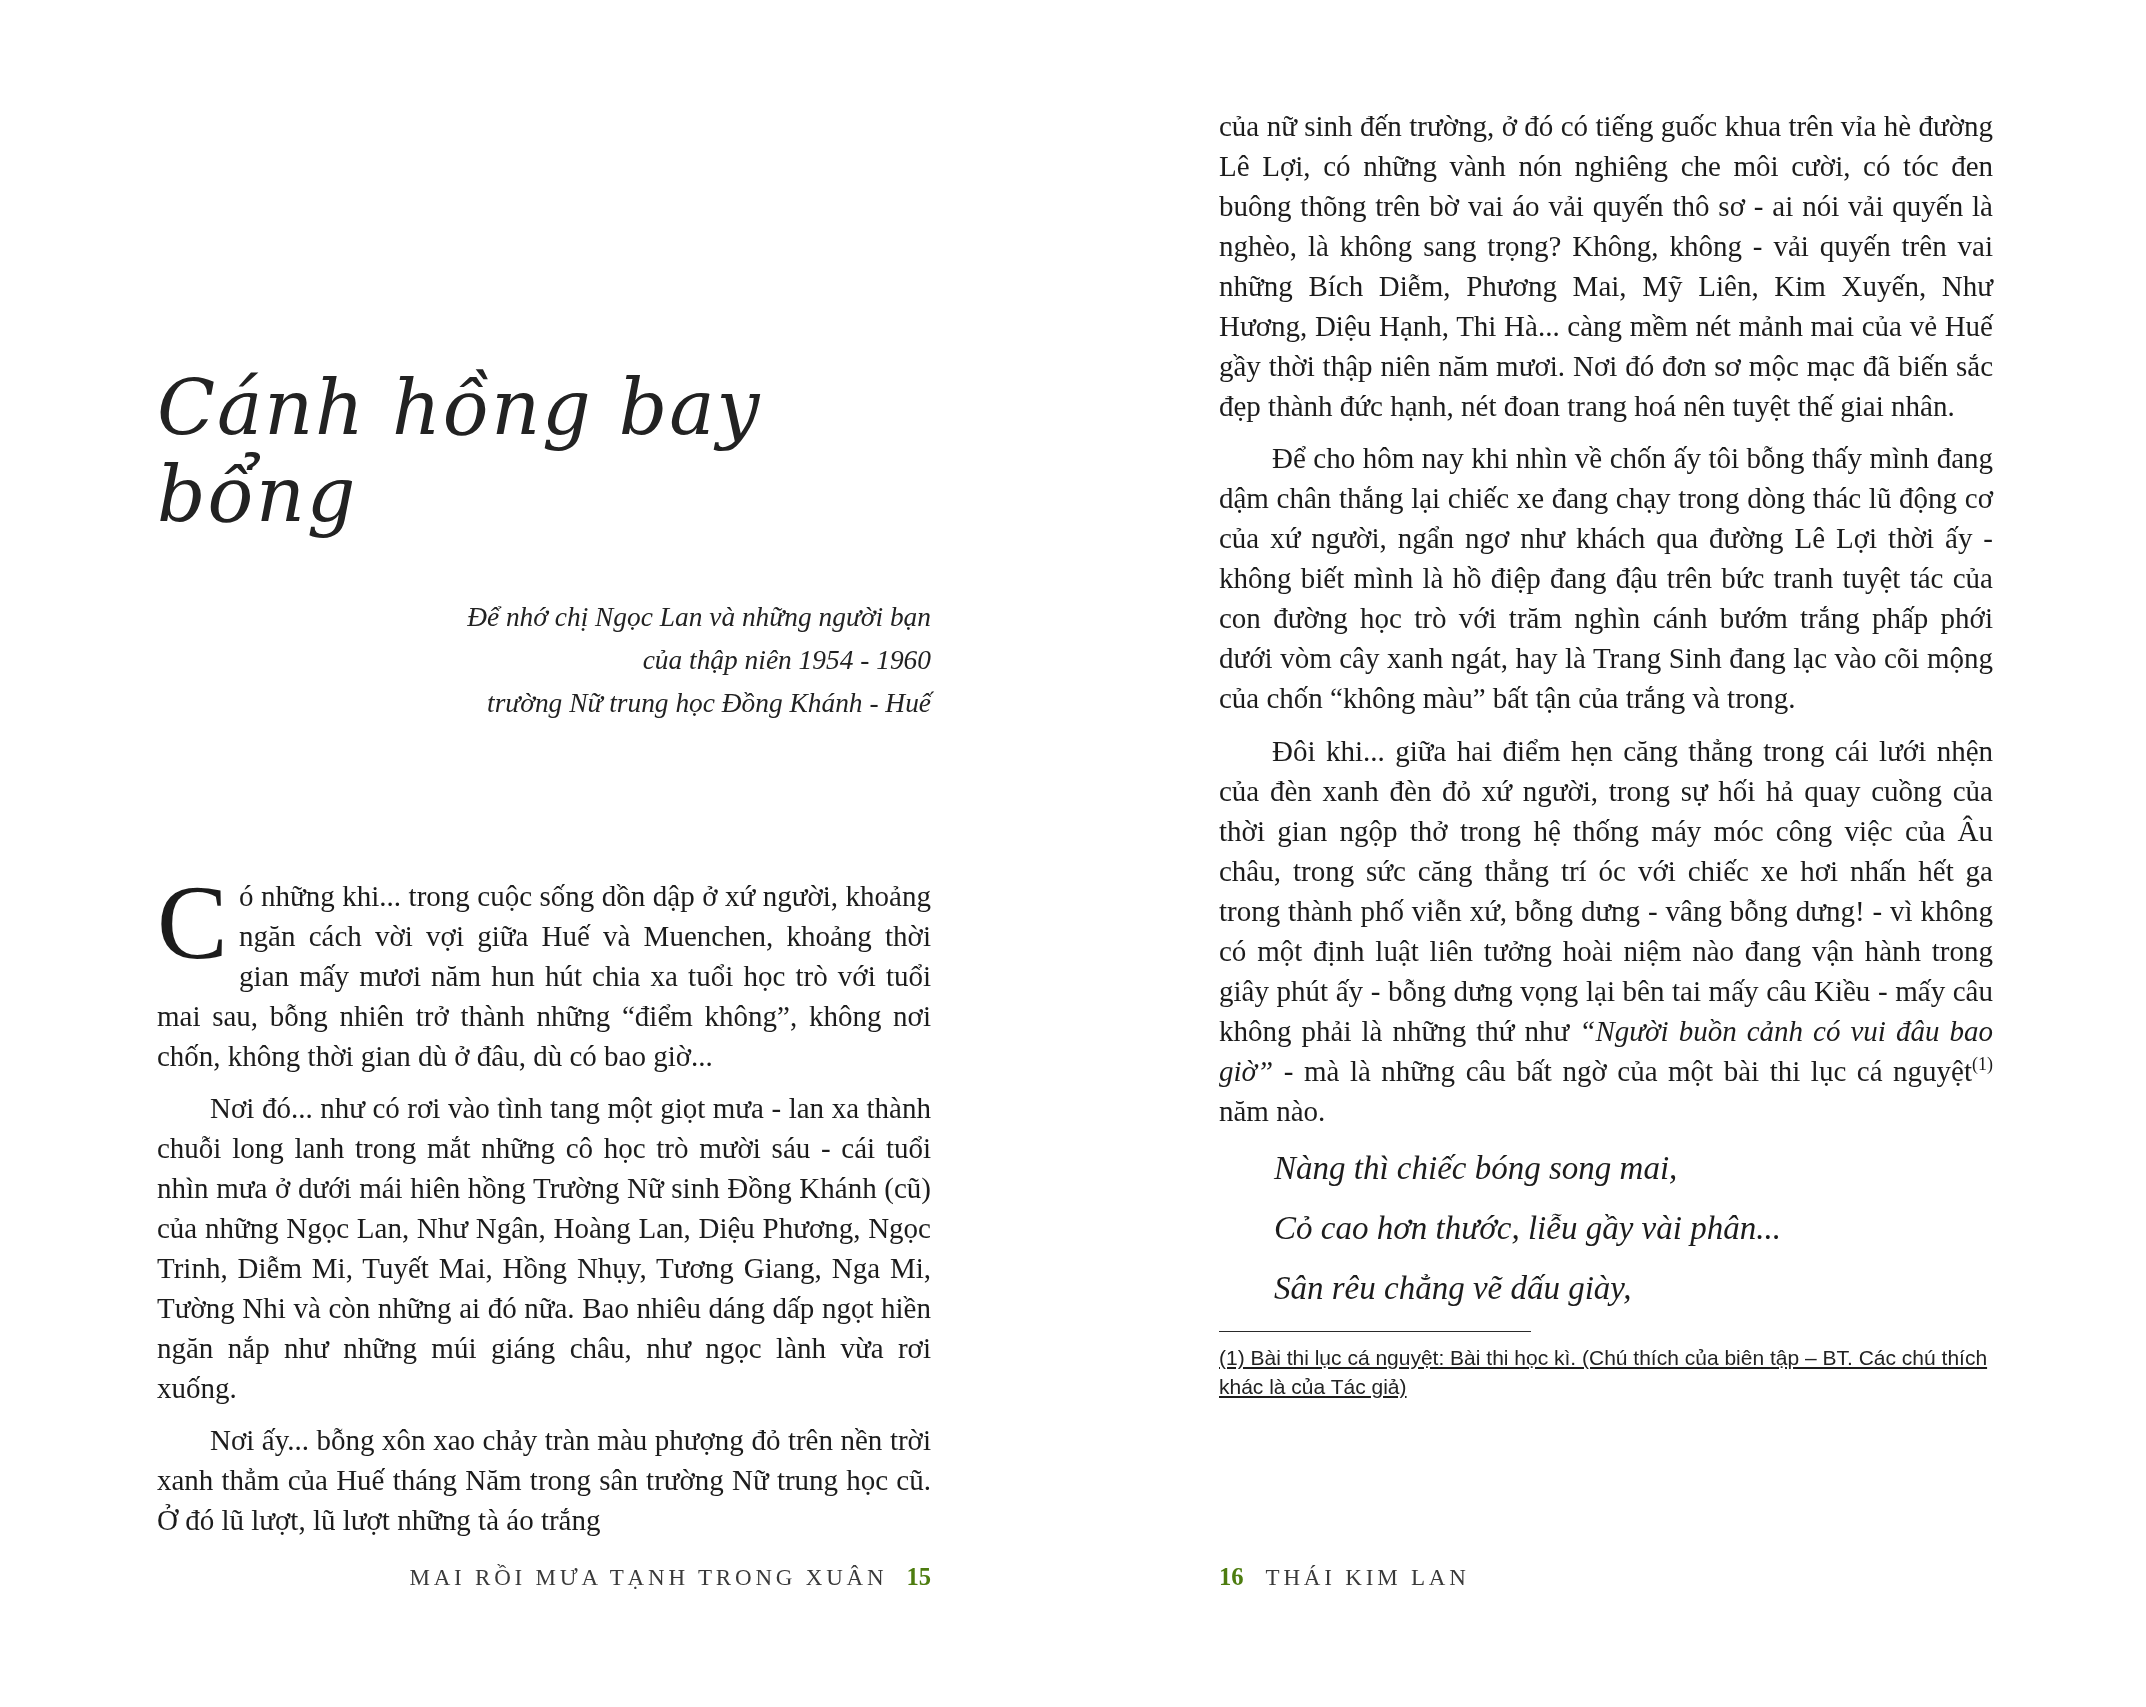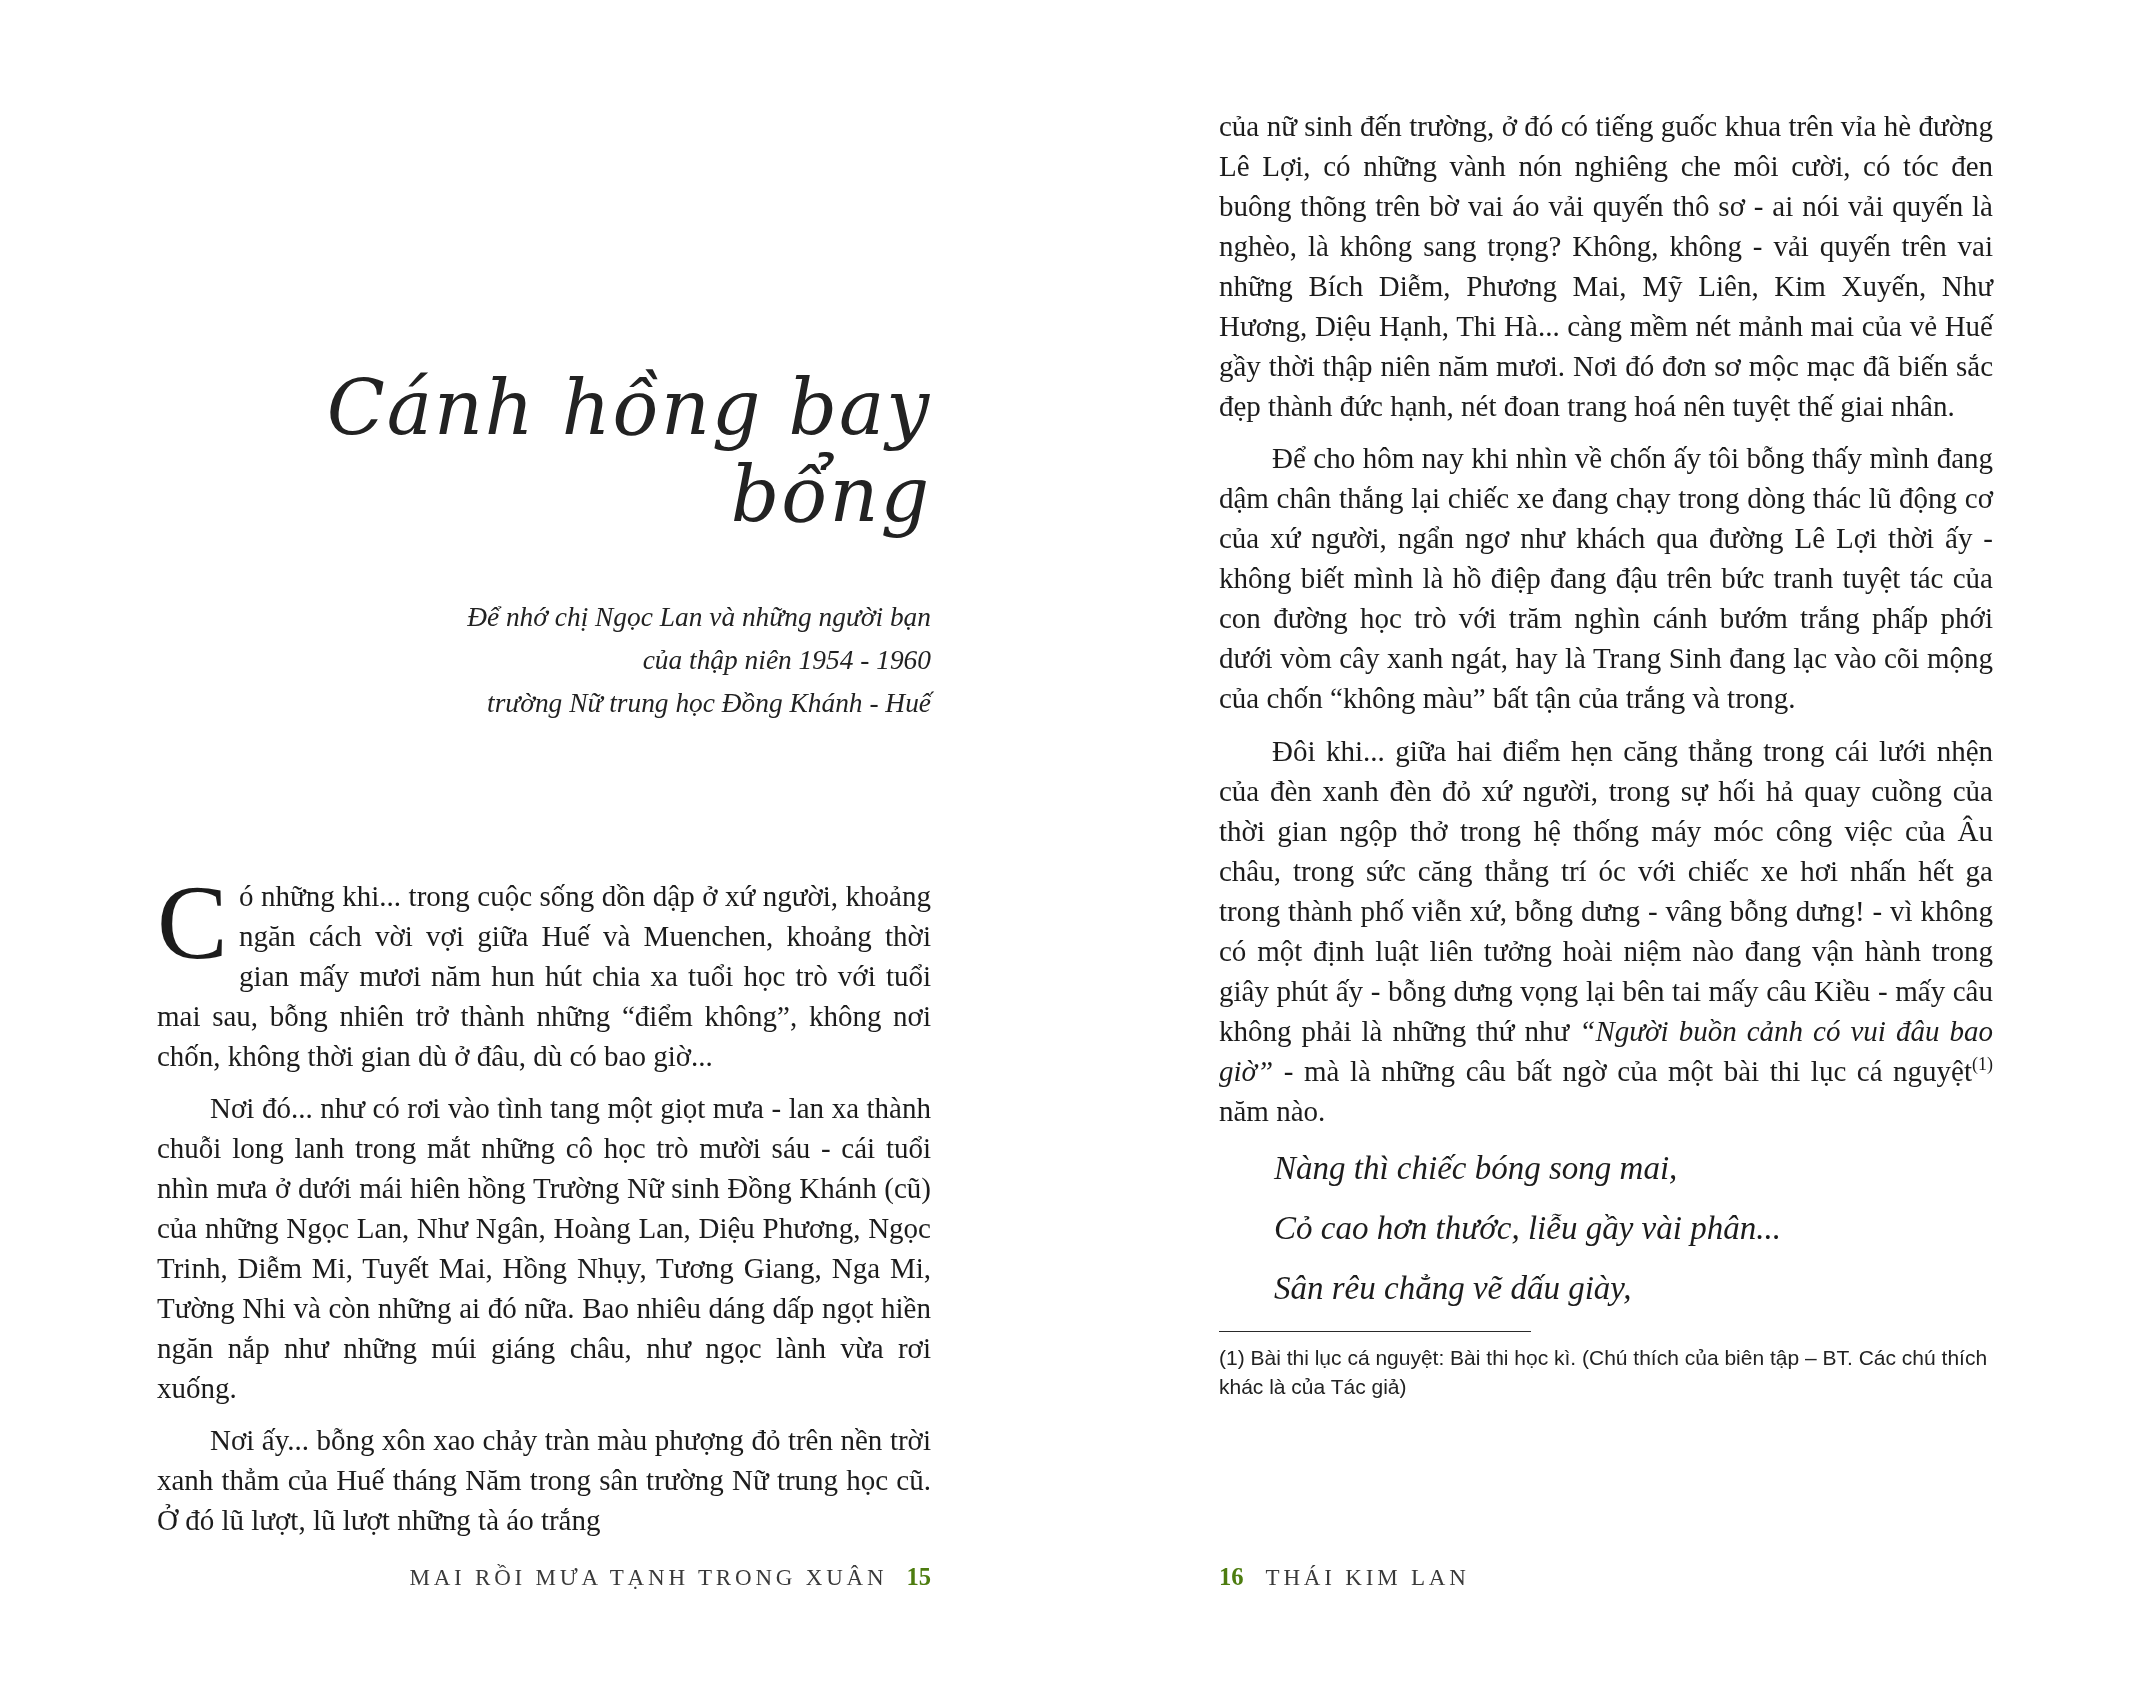--- a/index.html
+++ b/index.html
@@ -20,21 +20,21 @@
   }
   .page-left  { left: 157px; }
   .page-right { left: 1219px; }
 
   .title {
     font-family: "DejaVu Serif", serif;
     font-style: italic;
     font-weight: 400;
     font-size: 76px;
     line-height: 1.15;
-    text-align: right;
+    text-align: left;
     margin: 364px 0 16px 0;
     letter-spacing: 1.9px;
     color: #222;
   }
 
   .dedication {
     margin-top: 57px;
     text-align: right;
     font-style: italic;
     font-size: 27.4px;
@@ -64,21 +64,21 @@
   }
 
   .poem {
     margin: 17px 0 0 55px;
     font-style: italic;
     font-size: 33px;
     line-height: 40px;
   }
   .poem .line { margin-bottom: 20px; }
 
-  .footnote-block { margin-top: 23px; }
+  .footnote-block { margin-top: 23px; text-decoration: underline; }
   .footnote-rule {
     width: 312px;
     height: 0;
     border-top: 1.9px solid #2a2a2a;
     margin-bottom: 11.4px;
   }
   .footnote {
     font-family: "Liberation Sans", sans-serif;
     font-size: 21px;
     line-height: 29px;

